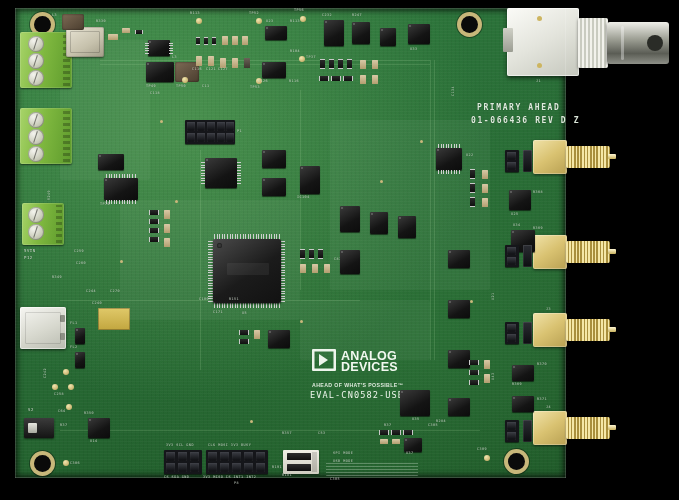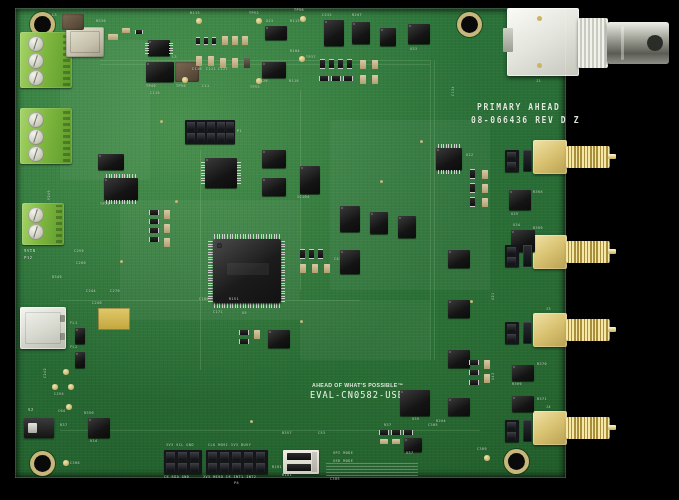--- a/index.html
+++ b/index.html
@@ -275,22 +275,29 @@
 
   <div class="dip" style="left:283px;top:450px;width:36px;height:24px;">
     <div class="dipsw" style="left:4px;top:3px;width:24px;height:7px;"></div>
     <div class="dipsw" style="left:4px;top:14px;width:24px;height:7px;"></div>
     <div style="position:absolute;right:2px;top:2px;width:5px;height:20px;background:rgba(0,0,0,.15);"></div>
   </div>
   <div class="silk xs" style="left:333px;top:452px;">SPI MODE</div>
   <div class="silk xs" style="left:333px;top:460px;">USB MODE</div>
 
   <div class="silk big" style="left:477px;top:104px;">PRIMARY AHEAD</div>
-  <div class="silk big" style="left:471px;top:117px;">08-066436 REV D Z</div>
-
+  <div class="silk big" style="left:471px;top:117px;">01-066436 REV D Z</div>
+
+  <div class="logo">
+    <div class="mark">
+        <i></i>
+      </div>
+    <div class="w1">ANALOG</div>
+    <div class="w2">DEVICES</div>
+  </div>
   <div class="tagline">AHEAD OF WHAT'S POSSIBLE™</div>
   <div class="partno">EVAL-CN0582-USBZ</div>
   <div class="partsuf">A13</div>
 
   <div class="xtal" style="left:66px;top:27px;width:38px;height:30px;">
     <div style="position:absolute;inset:4px;border:1px solid rgba(0,0,0,.18);border-radius:1px;"></div>
   </div>
   <div class="silk xs" style="left:76px;top:20px;">T6</div>
   <div class="silk xs" style="left:96px;top:20px;">R330</div>
 

